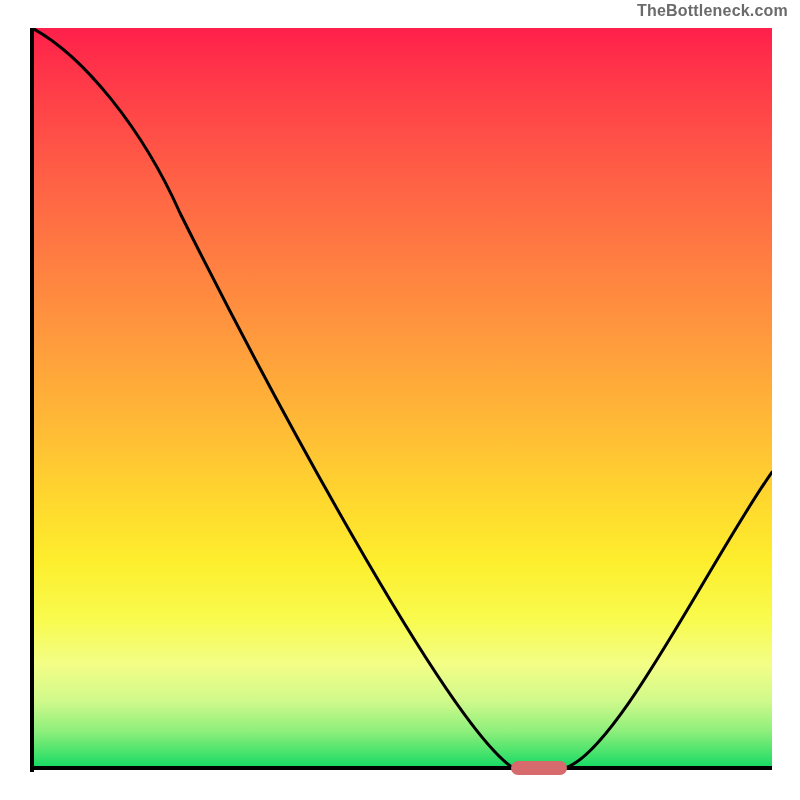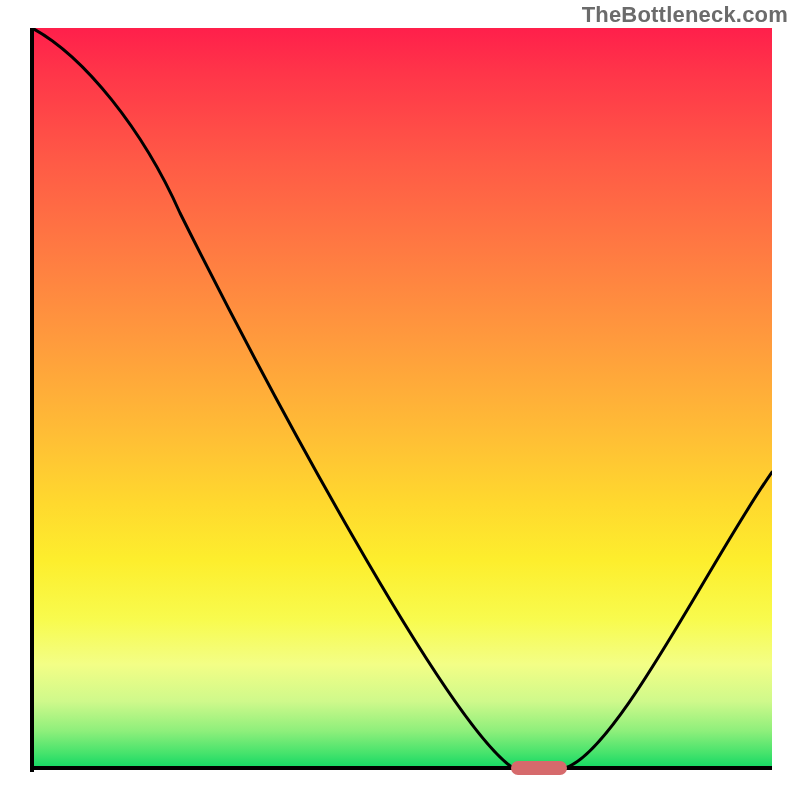--- a/index.html
+++ b/index.html
@@ -13,21 +13,21 @@
   .frame {
     position: relative;
     width: 800px;
     height: 800px;
     box-sizing: border-box;
   }
   .watermark {
     position: absolute;
     top: 2px;
     right: 12px;
-    font-size: 22px;
+    font-size: 16px;
     font-weight: 600;
     color: #6b6b6b;
     letter-spacing: 0.2px;
     z-index: 5;
   }
   .plot-area {
     position: absolute;
     left: 32px;
     top: 28px;
     width: 740px;

